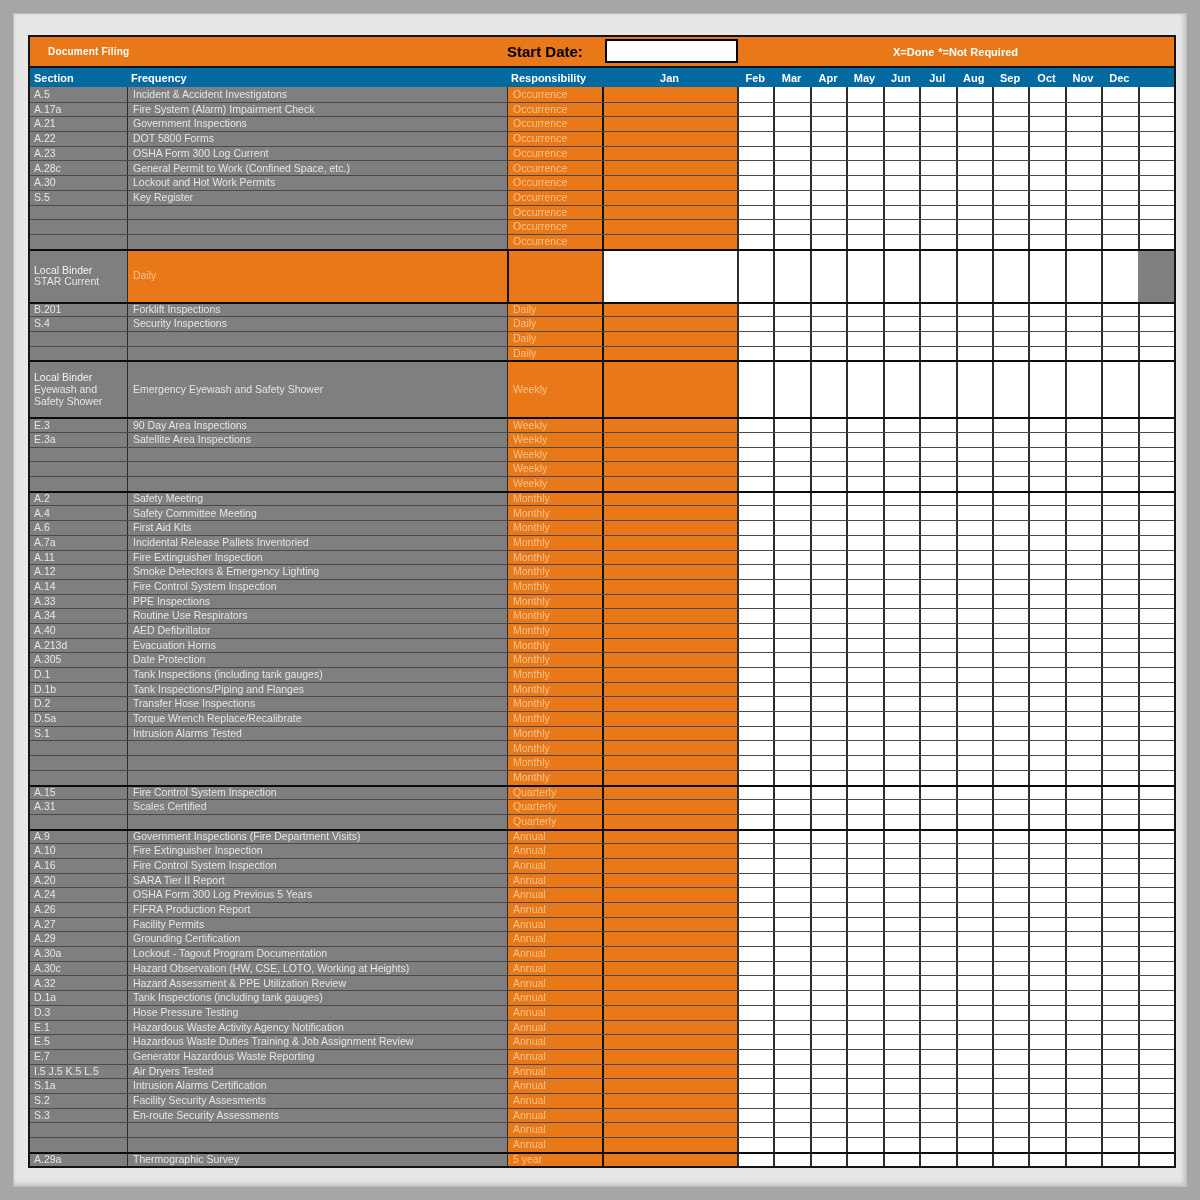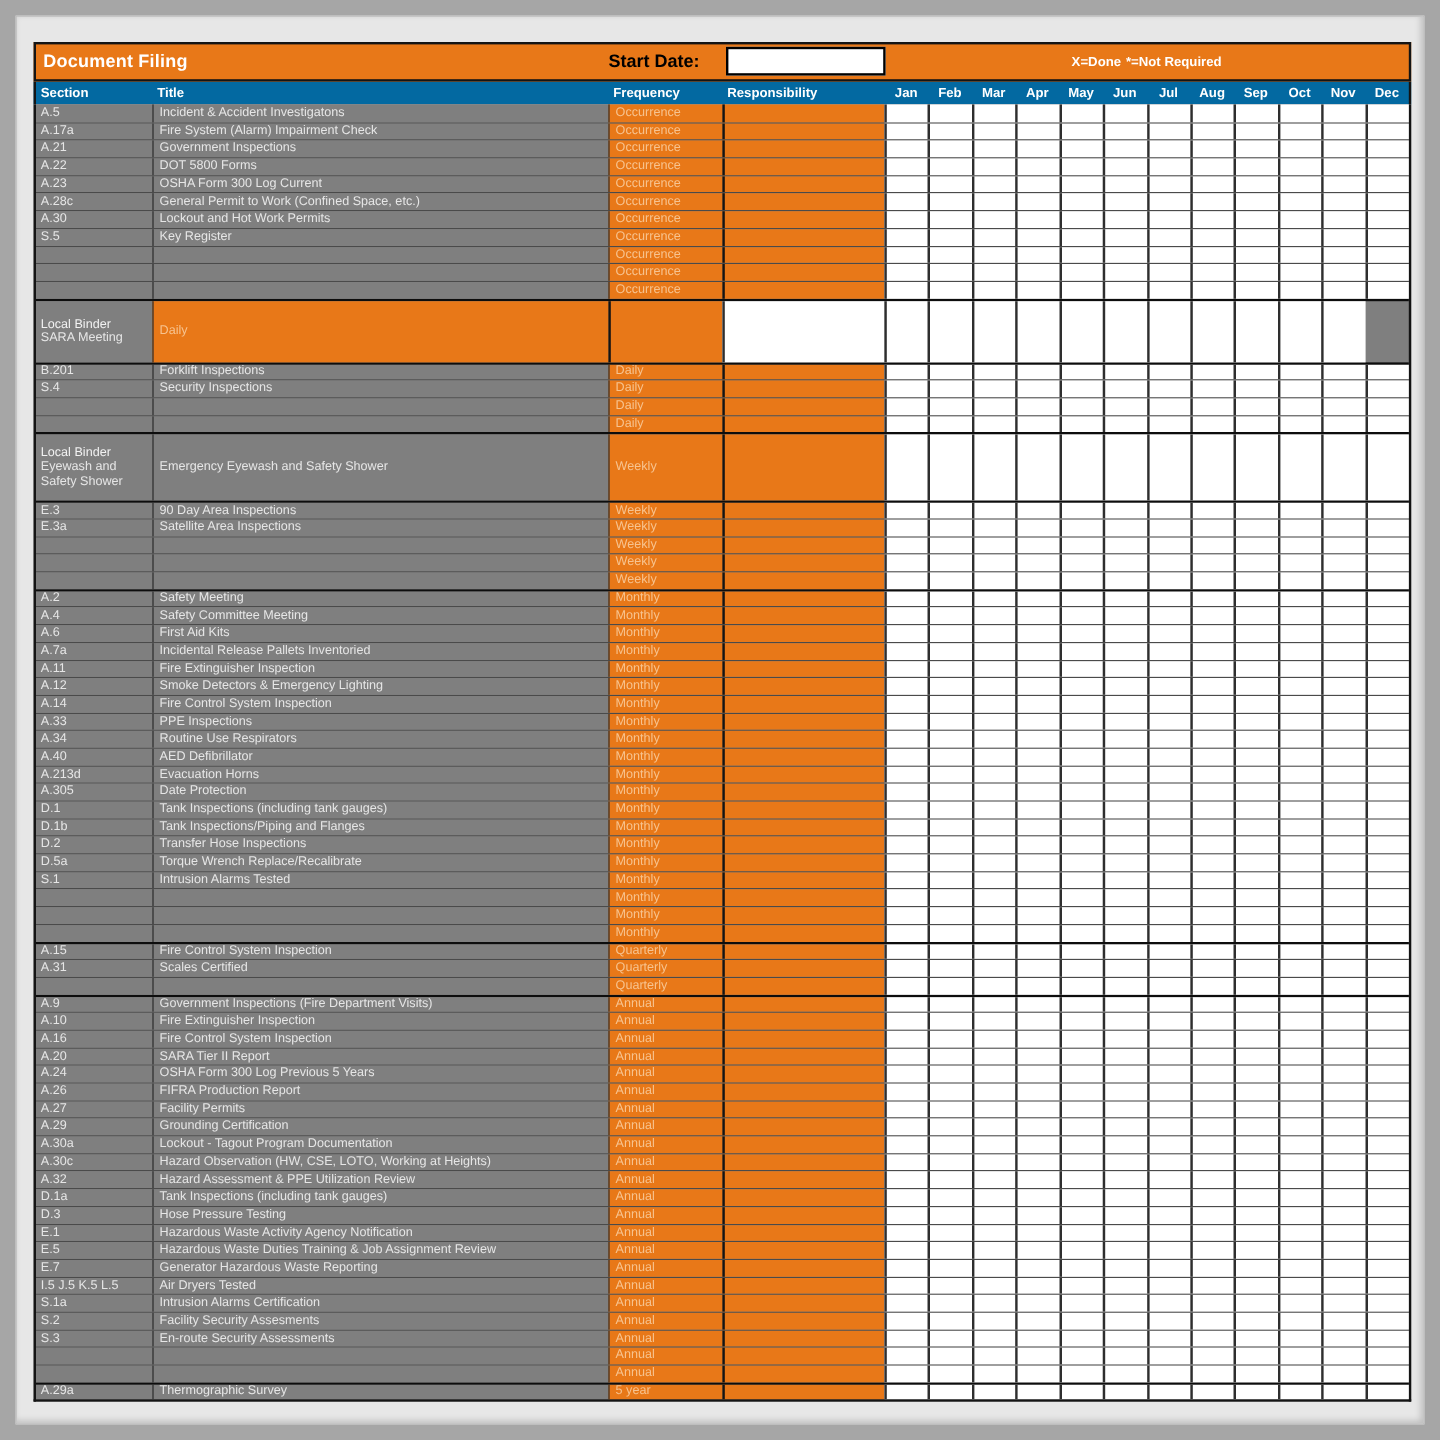--- a/index.html
+++ b/index.html
@@ -28,22 +28,22 @@
     position: relative;
     height: 33px;
     background: #E87818;
     border: 2px solid #141414;
     display: flex;
     align-items: center;
   }
   .doc-title {
     color: #FFFFFF;
     font-weight: bold;
-    font-size: 15px;
-    padding-left: 6px;
+    font-size: 10px;
+    padding-left: 18px;
     letter-spacing: 0.2px;
   }
   .start-date-label {
     position: absolute;
     left: 477px;
     color: #000000;
     font-weight: bold;
     font-size: 15px;
   }
   .start-date-input {
@@ -156,21 +156,20 @@
       <span class="start-date-label">Start Date:</span>
       <input class="start-date-input" type="text" value="" style="">
       <span class="legend">
         <span>X=Done</span>
         <span>*=Not Required</span>
       </span>
     </div>
 
     <div class="grid-row col-header">
       <div class="hcell">Section</div>
-      <div class="hcell">Title</div>
       <div class="hcell">Frequency</div>
       <div class="hcell">Responsibility</div>
       <div class="hcell hmonth">Jan</div>
       <div class="hcell hmonth">Feb</div>
       <div class="hcell hmonth">Mar</div>
       <div class="hcell hmonth">Apr</div>
       <div class="hcell hmonth">May</div>
       <div class="hcell hmonth">Jun</div>
       <div class="hcell hmonth">Jul</div>
       <div class="hcell hmonth">Aug</div>
@@ -375,21 +374,21 @@
           <div class="cell month-cell"></div>
           <div class="cell month-cell"></div>
           <div class="cell month-cell"></div>
           <div class="cell month-cell"></div>
           <div class="cell month-cell"></div>
           <div class="cell month-cell"></div>
         </div>
         <div class="grid-row row tall-2 group-start">
           <div class="cell section-cell">
             <span class="sec-line bold">Local Binder</span>
-            <span class="sec-line">SARA Meeting</span>
+            <span class="sec-line">STAR Current</span>
           </div>
           <div class="cell freq-cell">Daily</div>
           <div class="cell resp-cell"></div>
           <div class="cell month-cell"></div>
           <div class="cell month-cell"></div>
           <div class="cell month-cell"></div>
           <div class="cell month-cell"></div>
           <div class="cell month-cell"></div>
           <div class="cell month-cell"></div>
           <div class="cell month-cell"></div>

